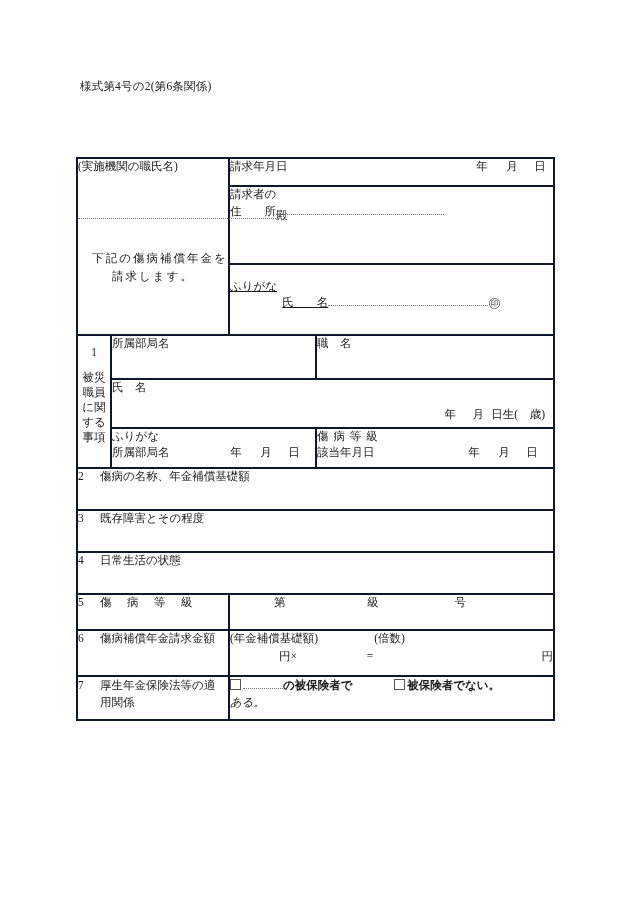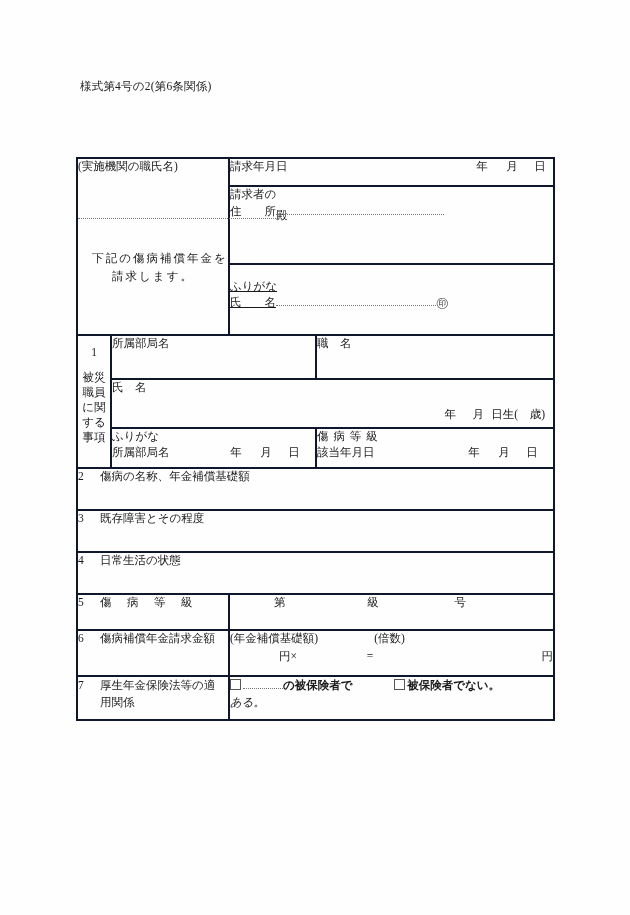--- a/index.html
+++ b/index.html
@@ -169,21 +169,21 @@
         <div>請求者の</div>
         <div style="white-space:nowrap; margin-top:2px;">
           <span>住　　所</span><span class="dotline" style="width:168px"></span>
         </div>
       </td>
     </tr>
 
     <tr>
       <td colspan="2" class="cellpad" style="height:44px; vertical-align:bottom; padding-bottom:24px;text-decoration:underline;">
         <div>ふりがな</div>
-        <div style="white-space:nowrap; margin-top:1px;">
+        <div style="white-space:nowrap; margin-top:1px;text-align:center;">
           <span>氏　　名</span><span class="dotline" style="width:160px"></span><span class="seal">㊞</span>
         </div>
       </td>
     </tr>
 
     <tr>
       <td rowspan="3" class="vlabel">
         <span class="vnum">1</span>
         <span class="vtxt">被災</span>
         <span class="vtxt">職員</span>

